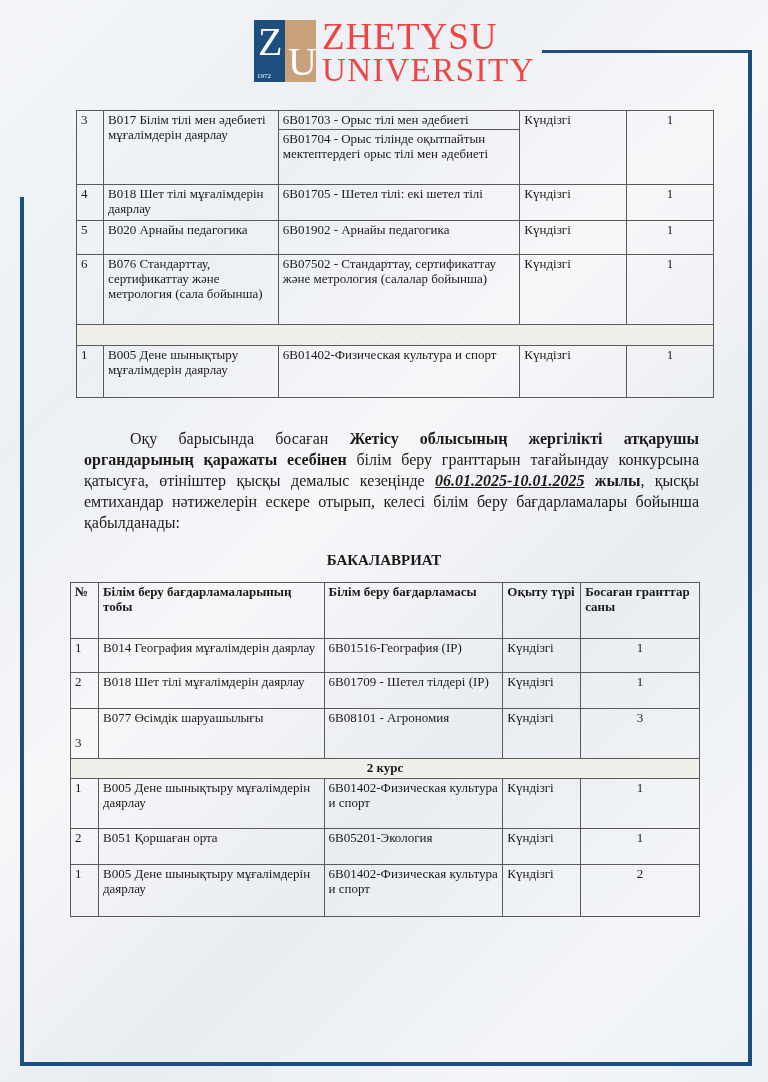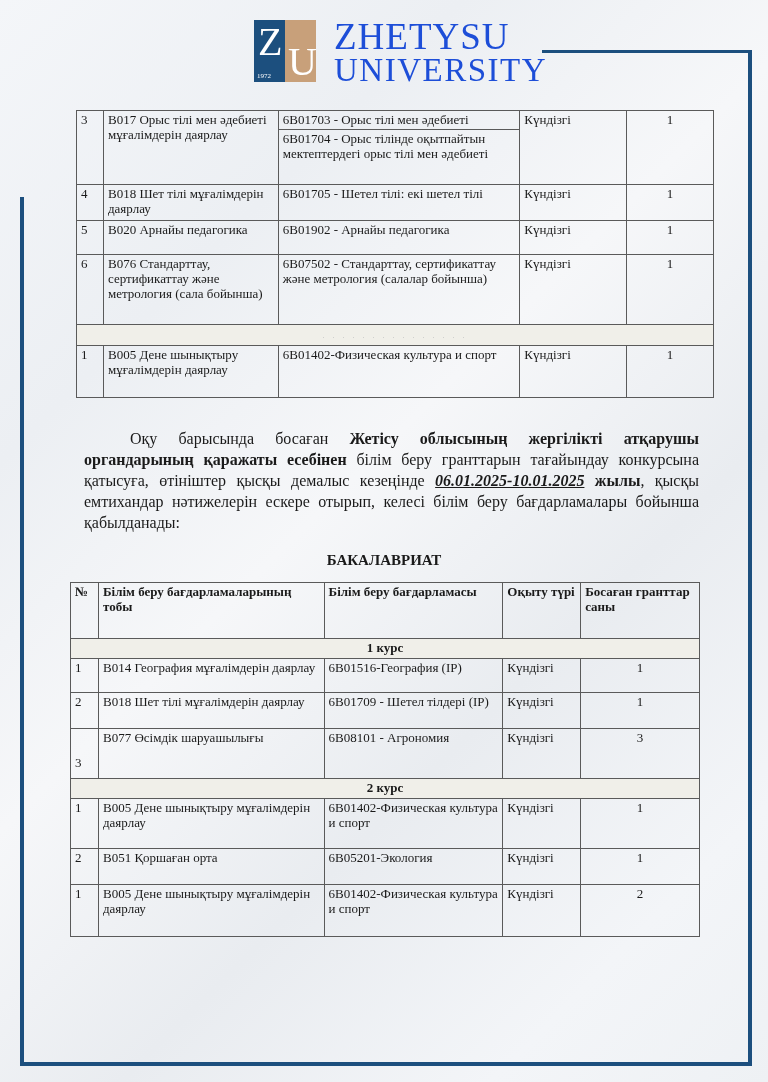--- a/index.html
+++ b/index.html
@@ -11,21 +11,21 @@
   }
   .frame-line { position:absolute; background:#1c4f7e; }
   .logo { position:absolute; left:254px; top:20px; height:62px; display:flex; align-items:flex-start; }
   .logo-box { position:relative; width:62px; height:62px; }
   .logo-z { position:absolute; left:0; top:0; width:31px; height:62px; background:#1c4f7e; }
   .logo-u { position:absolute; left:31px; top:0; width:31px; height:62px; background:#c8a07a; }
   .logo-z span, .logo-u span { position:absolute; color:#fff; font-family:"Liberation Serif", serif; }
   .logo-z span.letter { left:4px; top:-2px; font-size:40px; }
   .logo-u span.letter { left:3px; top:18px; font-size:40px; }
   .logo-z span.year { left:3px; bottom:2px; font-size:7px; }
-  .logo-text { margin-left:18px; color:#1d4ed8; line-height:1; font-family:"Liberation Serif", serif; }
+  .logo-text { margin-left:6px; color:#ef4444; line-height:1; font-family:"Liberation Serif", serif; }
   .logo-text .l1 { font-size:37px; letter-spacing:1px; margin-top:-2px; }
   .logo-text .l2 { font-size:33px; letter-spacing:1.5px; margin-top:-1px; }
 
   table { border-collapse:collapse; position:absolute; font-size:13px; line-height:15px; }
   td, th { border:1px solid #5a5a5a; vertical-align:top; padding:1px 4px 2px 4px; text-align:left; font-weight:normal; }
   td.num-center { text-align:center; }
   tr.section td { background:#f0efe9; text-align:center; font-weight:bold; }
   th { font-weight:bold; }
 
   #t1 { left:76px; top:110px; width:638px; }
@@ -65,21 +65,21 @@
   <colgroup>
       <col style="width:27px">
       <col style="width:175px">
       <col style="width:242px">
       <col style="width:107px">
       <col style="width:87px">
     </colgroup>
   <tbody>
       <tr>
     <td rowspan="2">3</td>
-    <td rowspan="2">B017 Орыс тілі мен әдебиеті мұғалімдерін даярлау</td>
+    <td rowspan="2">B017 Білім тілі мен әдебиеті мұғалімдерін даярлау</td>
     <td>6B01703 - Орыс тілі мен әдебиеті</td>
     <td rowspan="2">Күндізгі</td>
     <td rowspan="2" class="num-center">1</td>
   </tr>
   <tr style="height:55px;">
     <td>6B01704 - Орыс тілінде оқытпайтын мектептердегі орыс тілі мен әдебиеті</td>
   </tr>
   <tr style="height:36px;">
     <td>4</td>
     <td>B018 Шет тілі мұғалімдерін даярлау</td>
@@ -127,23 +127,20 @@
       <col style="width:119px">
     </colgroup>
   <tbody>
       <tr style="height:56px;">
     <th>№</th>
     <th>Білім беру бағдарламаларының тобы</th>
     <th>Білім беру бағдарламасы</th>
     <th>Оқыту түрі</th>
     <th>Босаған гранттар саны</th>
   </tr>
-  <tr class="section" style="height:20px;">
-    <td colspan="5">1 курс</td>
-  </tr>
   <tr style="height:34px;">
     <td>1</td>
     <td>B014 География мұғалімдерін даярлау</td>
     <td>6B01516-География (IP)</td>
     <td>Күндізгі</td>
     <td class="num-center">1</td>
   </tr>
   <tr style="height:36px;">
     <td>2</td>
     <td>B018 Шет тілі мұғалімдерін даярлау</td>

